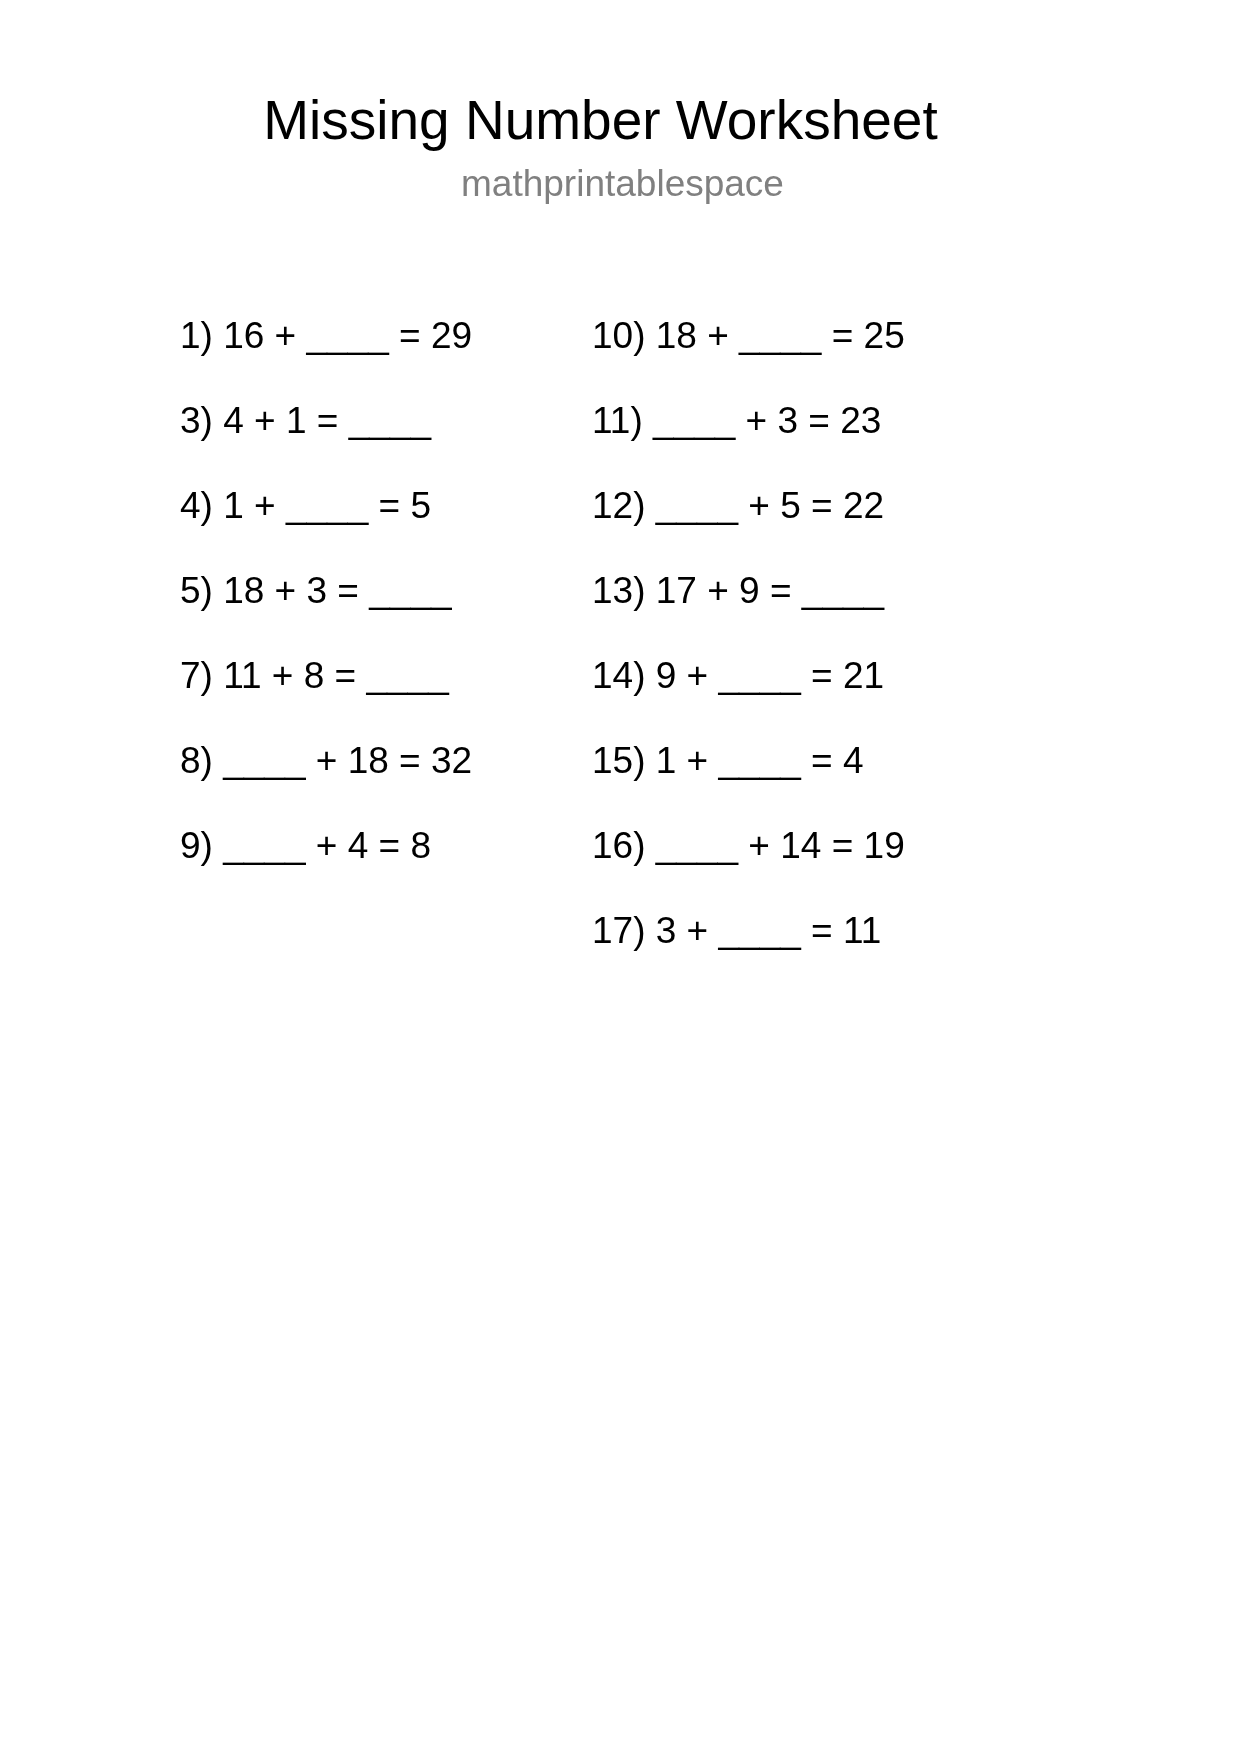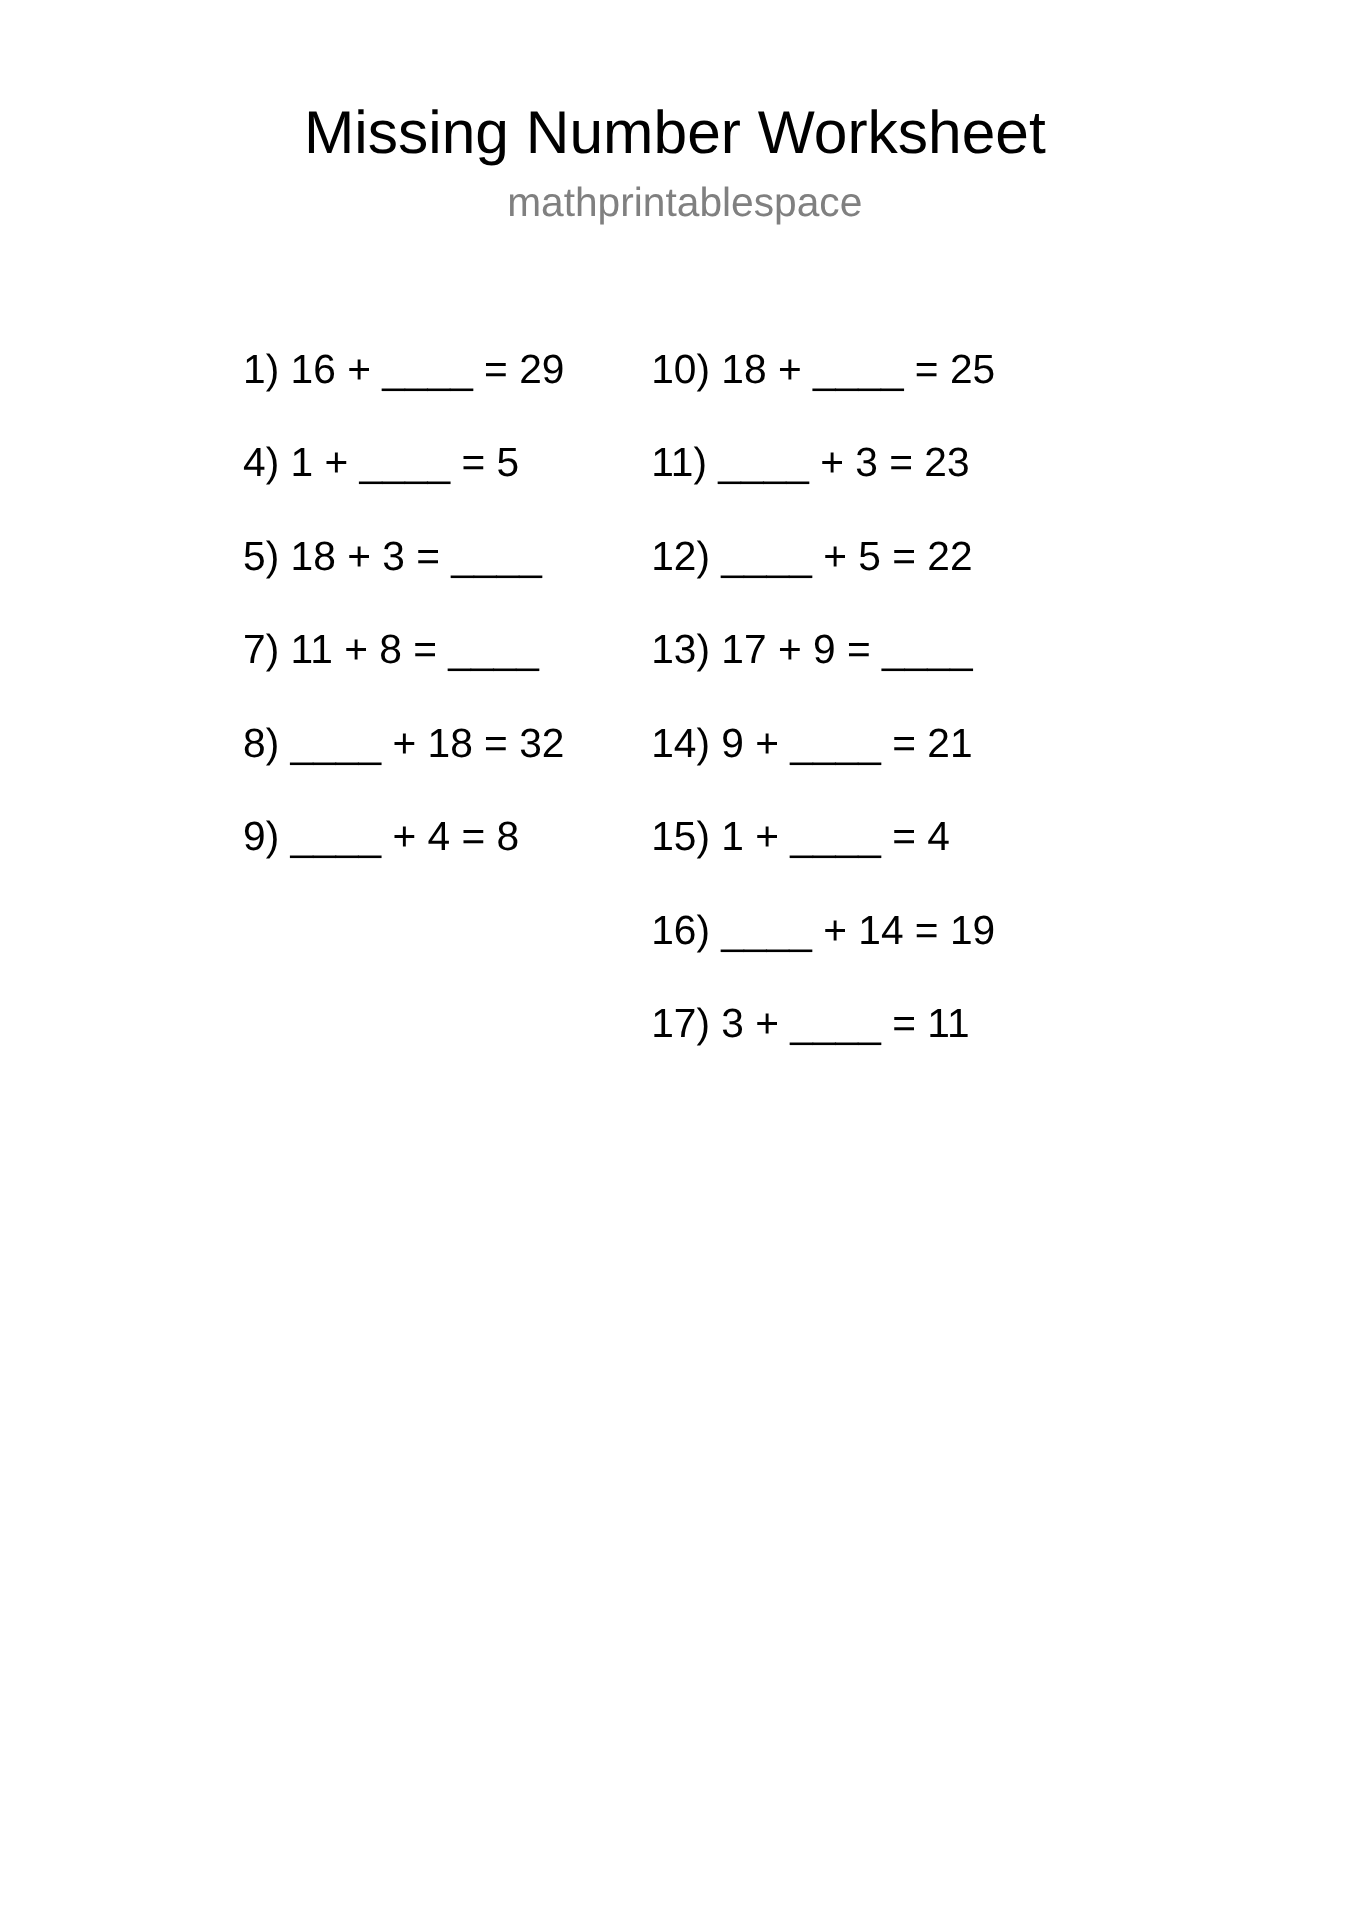--- a/index.html
+++ b/index.html
@@ -1,34 +1,35 @@
 <!DOCTYPE html>
 <html><head>
   <meta charset="utf-8">
   <style>
     html, body { margin: 0; padding: 0; background: #ffffff; }
     body { width: 1240px; height: 1754px; position: relative; overflow: hidden;
            font-family: "Liberation Sans", sans-serif; color: #000; }
-    .title { position: absolute; left: 16px; width: 1195px; top: 88px; text-align: center;
+    .title { position: absolute; left: 3px; width: 1195px; top: 88px; text-align: center;
              font-size: 55px; line-height: 64px; color: #000; }
     .subtitle { position: absolute; left: 0; width: 1245px; top: 162px; text-align: center;
                 font-size: 37px; line-height: 44px; color: #808080; }
     .col { position: absolute; top: 312px; }
-    .col.left { left: 180px; margin-left: 41px; }
+    .col.left { left: 180px; }
     .col.right { left: 592px; }
     .problem { height: 85px; font-size: 37px; line-height: 48px; white-space: pre; }
   </style>
 </head>
 <body>
 
 <div class="title">Missing Number Worksheet</div>
 <div class="subtitle">mathprintablespace</div>
 
 <div class="col left">
   <div class="problem">1) 16 + ____ = 29</div>
+  <div class="problem">3) 4 + 1 = ____</div>
   <div class="problem">4) 1 + ____ = 5</div>
   <div class="problem">5) 18 + 3 = ____</div>
   <div class="problem">7) 11 + 8 = ____</div>
   <div class="problem">8) ____ + 18 = 32</div>
   <div class="problem">9) ____ + 4 = 8</div>
 </div>
 
 <div class="col right">
   <div class="problem">10) 18 + ____ = 25</div>
   <div class="problem">11) ____ + 3 = 23</div>

